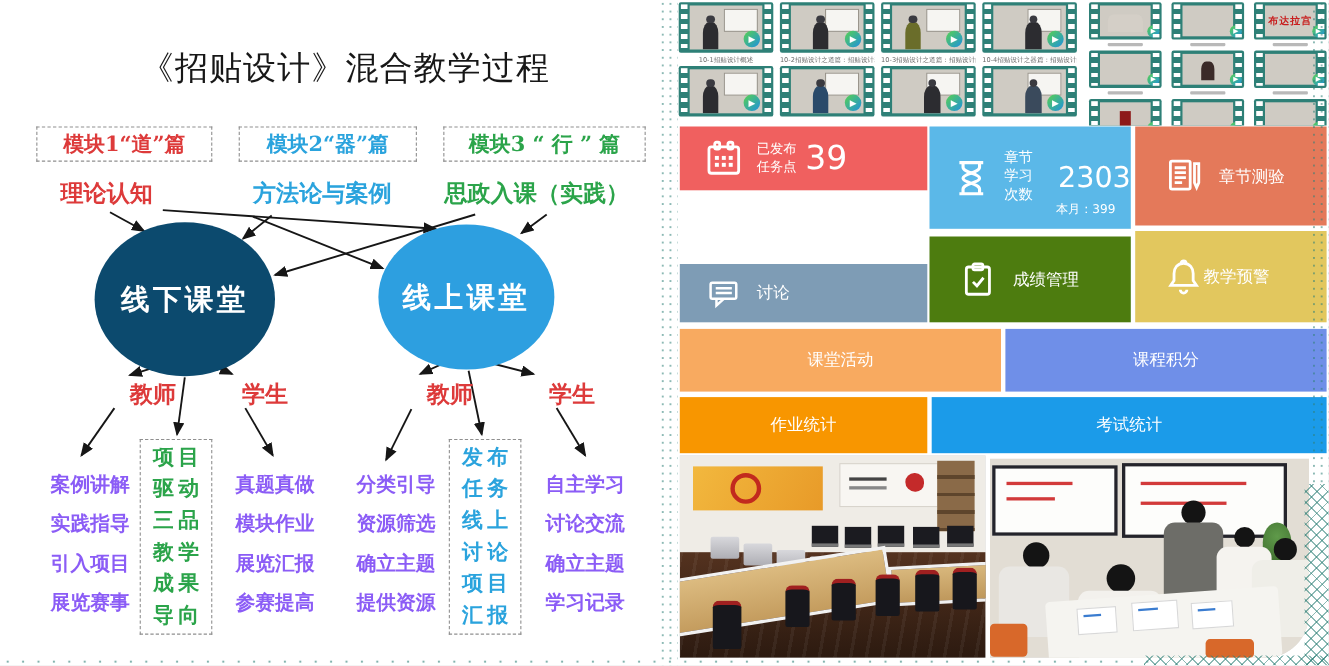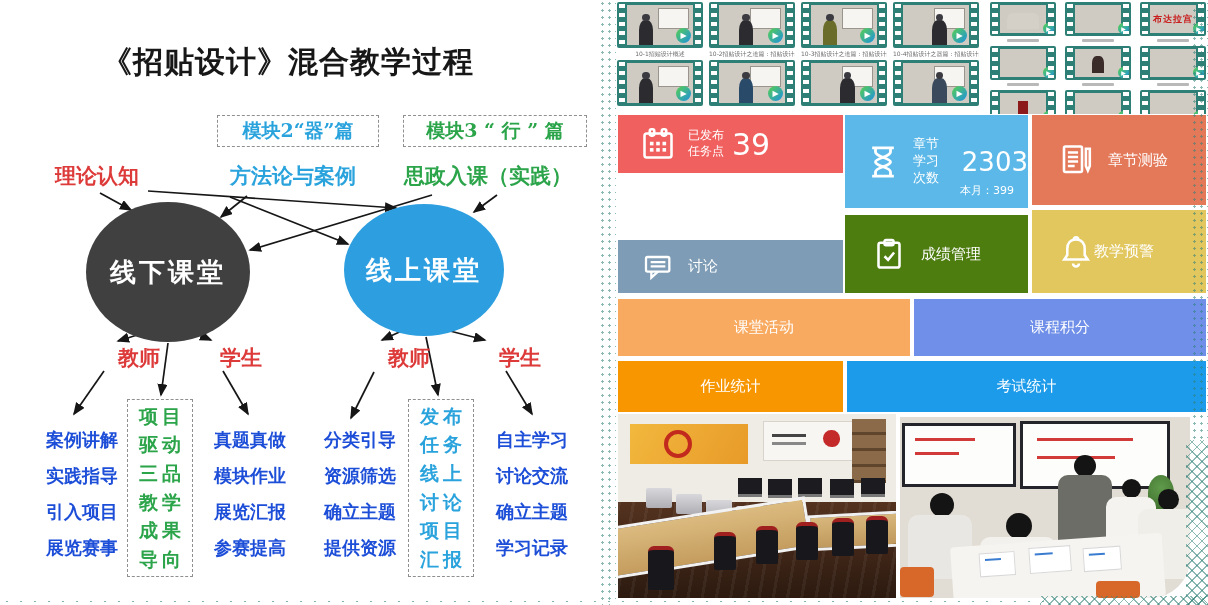--- a/index.html
+++ b/index.html
@@ -1,33 +1,33 @@
 <!DOCTYPE html>
 <html><head>
 <meta charset="utf-8">
 <style>
   html,body{margin:0;padding:0;background:#e9e9e9;font-family:"DejaVu Sans",sans-serif;}
   .stage{position:relative;width:1208px;height:605px;background:#ffffff;overflow:hidden;margin:0 auto;}
   .abs{position:absolute;}
 
   
   .lpanel{position:absolute;left:0;top:0;width:615px;height:605px;background:#fff;}
-  .dtitle{position:absolute;left:78px;top:42px;width:420px;text-align:center;
-          font-family:"DejaVu Serif",serif;font-size:30px;font-weight:bold;color:#171717;letter-spacing:1px;}
+  .dtitle{position:absolute;left:104px;top:42px;width:420px;text-align:center;
+          font-family:"DejaVu Serif",serif;font-size:30px;font-weight:normal;color:#171717;letter-spacing:1px;}
   .mbox{position:absolute;top:115px;height:30px;border:1px dashed #8f8f8f;display:flex;align-items:center;justify-content:center;
         font-size:19px;font-weight:bold;font-family:"DejaVu Serif",serif;}
   .approach{position:absolute;top:162px;font-size:21px;font-weight:bold;font-family:"DejaVu Serif",serif;}
   .c-red{color:#dd3a3a}.c-blue{color:#2aa3dd}.c-green{color:#2ba44a}
   .ellipse{position:absolute;border-radius:50%;display:flex;align-items:center;justify-content:center;
            color:#fff;font-size:26px;font-weight:bold;font-family:"DejaVu Serif",serif;letter-spacing:3px;}
-  .ell-g{left:86px;top:202px;width:164px;height:140px;background:#404040;}
+  .ell-g{left:86px;top:202px;width:164px;height:140px;background:#0c4a6e;}
   .ell-b{left:344px;top:204px;width:160px;height:132px;background:#2d9fe0;}
   .role{position:absolute;top:344px;font-size:21px;font-weight:bold;color:#dd3a3a;font-family:"DejaVu Serif",serif;margin-left:26px;}
   .dcol{position:absolute;top:428px;display:flex;flex-direction:column;gap:12px;width:84px;text-align:center;}
-  .ditem{font-size:18px;font-weight:bold;color:#1d4ed8;font-family:"DejaVu Serif",serif;white-space:nowrap;margin-left:12px;}
+  .ditem{font-size:18px;font-weight:bold;color:#8b5cf6;font-family:"DejaVu Serif",serif;white-space:nowrap;margin-left:12px;}
   .vbox{position:absolute;top:399px;width:64px;height:172px;border:1px dashed #8f8f8f;
         display:flex;flex-direction:column;justify-content:space-around;align-items:center;padding:2px 0;}
   .vbox div{font-size:19px;font-weight:bold;font-family:"DejaVu Serif",serif;line-height:1;letter-spacing:4px;text-indent:4px;}
   svg.arrows{position:absolute;left:0;top:0;pointer-events:none;}
 
   
   .film{position:absolute;background:#2e8077;border-radius:2px;}
   .film .holes{position:absolute;top:2px;bottom:2px;width:6px;
        background:repeating-linear-gradient(180deg,#fff 0 4px,rgba(0,0,0,0) 4px 9px);}
   .film .hl{left:2px}.film .hr{right:2px}
@@ -107,20 +107,23 @@
      repeating-linear-gradient(-45deg,rgba(46,128,119,.55) 0 1.2px,rgba(0,0,0,0) 1.2px 7px);}
 </style>
 </head>
 <body>
 
 <div class="stage">
 
   <div class="lpanel">
     <div class="dtitle">《招贴设计》混合教学过程</div>
 
+    <div class="mbox c-red" style="left:33px;width:158px">
+        <span>模块1“道”篇</span>
+      </div>
     <div class="mbox c-blue" style="left:217px;width:160px">
         <span>模块2“器”篇</span>
       </div>
     <div class="mbox c-green" style="left:403px;width:182px">
         <span>模块3 “ 行 ” 篇</span>
       </div>
 
     <div class="approach c-red" style="left:55px">理论认知</div>
     <div class="approach c-blue" style="left:230px">方法论与案例</div>
     <div class="approach c-green" style="left:404px">思政入课（实践）</div>

